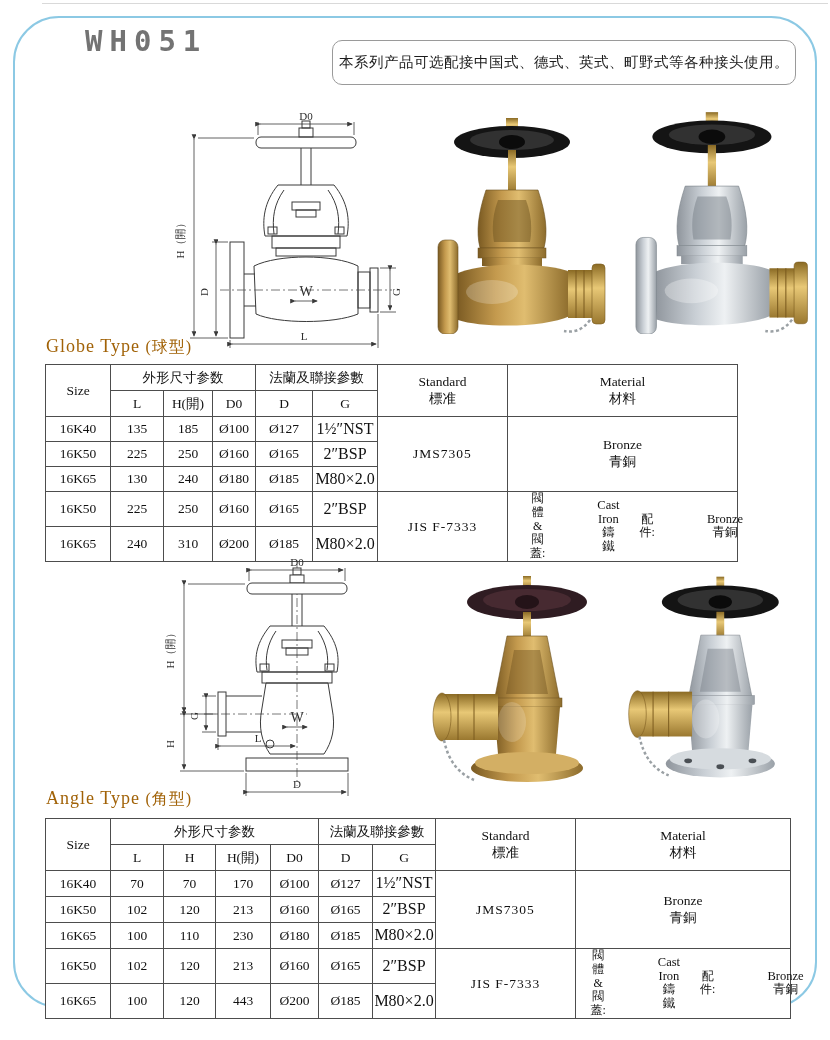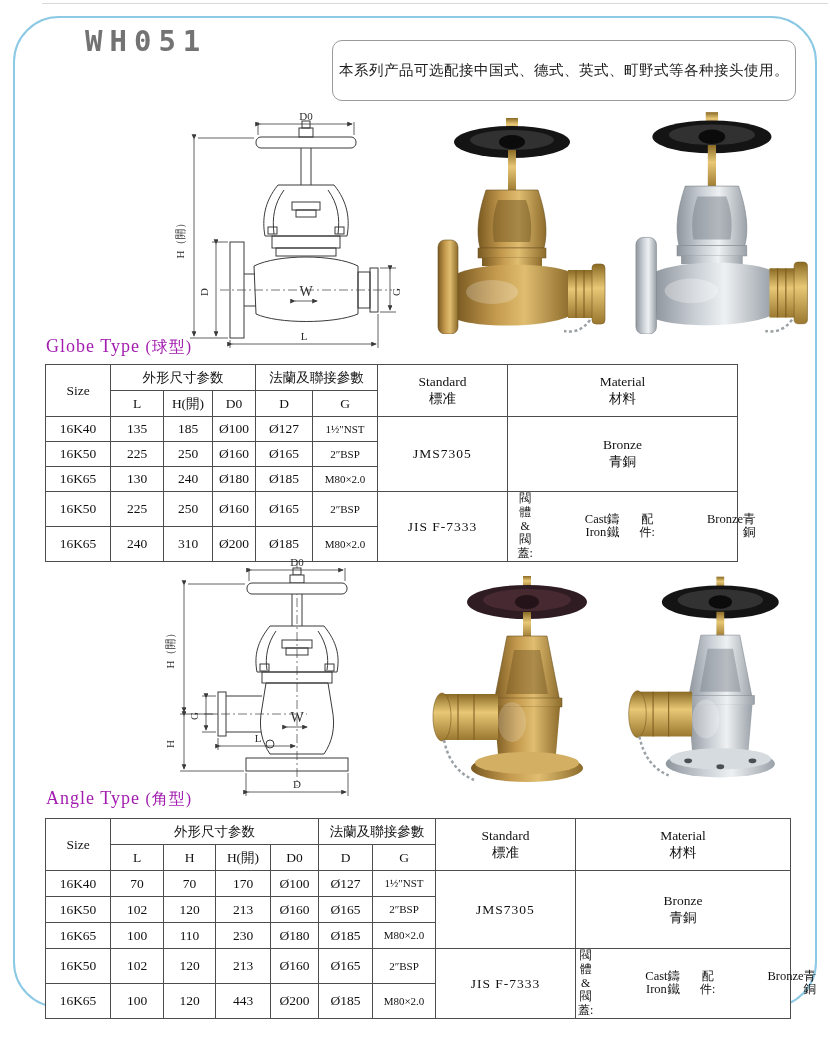--- a/index.html
+++ b/index.html
@@ -9,41 +9,41 @@
   .topline { position:absolute; left:42px; top:3px; width:786px; height:1px; background:#d9d9d9; }
   .frame { position:absolute; left:13px; top:16px; width:804px; height:992px;
            border:2px solid #8cc9e4; border-radius:46px; }
 
   .hdr { position:absolute; left:37px; top:24px; }
   .hdr .model { font-family:"DejaVu Sans Mono", monospace; font-weight:bold; font-size:29px;
                 letter-spacing:7px; color:#737373;margin-left:48px; }
   .hdr .t-cn { margin-top:6px; font-size:17px; letter-spacing:5px; }
   .hdr .t-en { margin-top:6px; font-family:"Liberation Mono", monospace; font-size:18px; letter-spacing:0.5px; }
 
-  .notebox { position:absolute; left:332px; top:40px; width:464px; height:61px;
+  .notebox { position:absolute; left:332px; top:40px; width:464px; height:45px;
              border:1.5px solid #9a9a9a; border-radius:10px; display:flex; align-items:center;
              justify-content:center; font-size:14.5px; letter-spacing:0.5px; }
 
   .svg-abs { position:absolute; }
 
-  .section-label { position:absolute; font-size:18px; letter-spacing:1px; color:#a21caf; }
+  .section-label { position:absolute; font-size:18px; letter-spacing:1px; color:#a16207; }
   .section-label .cjk { font-size:16px; }
 
   table.spec { position:absolute; border-collapse:collapse; table-layout:fixed;
                font-size:13.5px; color:#111; background:#fff; }
   table.spec th, table.spec td { border:1px solid #4d4d4d; text-align:center; vertical-align:middle;
                font-weight:normal; padding:0 1px; line-height:1.15; }
   table.spec thead tr { height:26px; }
   table.spec tbody tr { height:25px; }
   table#angle-table tbody tr { height:26px; }
   .two-line { line-height:1.25; }
   .mat-cell { display:flex; align-items:center; justify-content:center; gap:20px; font-size:12px;padding-left:28px; }
-  .mat-cell .stack { display:flex; flex-direction:row; line-height:1.1; font-size:12.5px;margin-left:32px; }
+  .mat-cell .stack { display:flex; flex-direction:column; line-height:1.1; font-size:12.5px;margin-left:32px; }
   .std { letter-spacing:1px; }
-  .gcol { font-size:11px; }
+  .gcol { font-size:16px; }
 
   svg text { font-family:"Liberation Serif", serif; fill:#2e2e2e; }
   .dimtxt { font-size:11px; }
 </style>
 </head>
 <body>
 
 <div class="topline"></div>
 <div class="frame"></div>
 

